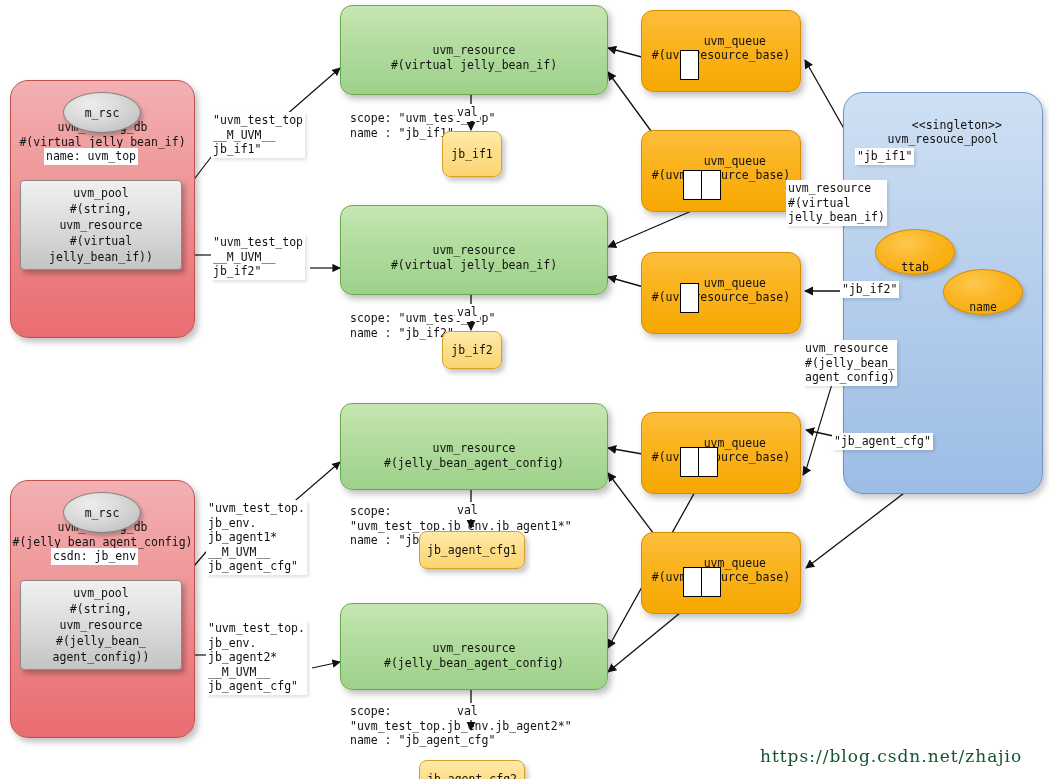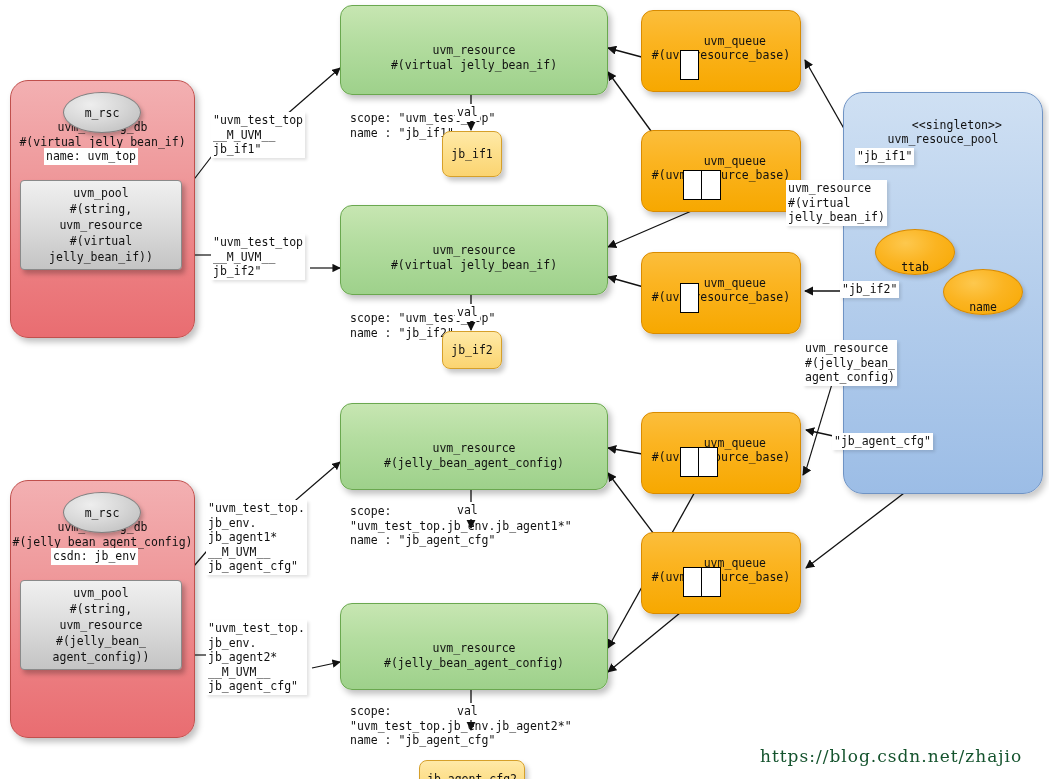--- a/index.html
+++ b/index.html
@@ -316,20 +316,23 @@
   </div>
 
   <div class="resource" style="left:340px; top:403px; width:268px; height:87px;">
     <div class="rtitle">uvm_resource
 #(jelly_bean_agent_config)</div>
     <div class="rbody" style="margin-top:5px;">scope:
 "uvm_test_top.jb_env.jb_agent1*"
 name : "jb_agent_cfg"</div>
   </div>
   <div class="edgelabel plain" style="left:455px; top:502px;">val</div>
+  <div class="valbox" style="left:419px; top:531px; width:106px; height:38px;">
+    <span>jb_agent_cfg1</span>
+  </div>
 
   <div class="resource" style="left:340px; top:603px; width:268px; height:87px;">
     <div class="rtitle">uvm_resource
 #(jelly_bean_agent_config)</div>
     <div class="rbody" style="margin-top:5px;">scope:
 "uvm_test_top.jb_env.jb_agent2*"
 name : "jb_agent_cfg"</div>
   </div>
   <div class="edgelabel plain" style="left:455px; top:703px;">val</div>
   <div class="valbox" style="left:419px; top:760px; width:106px; height:38px;">

